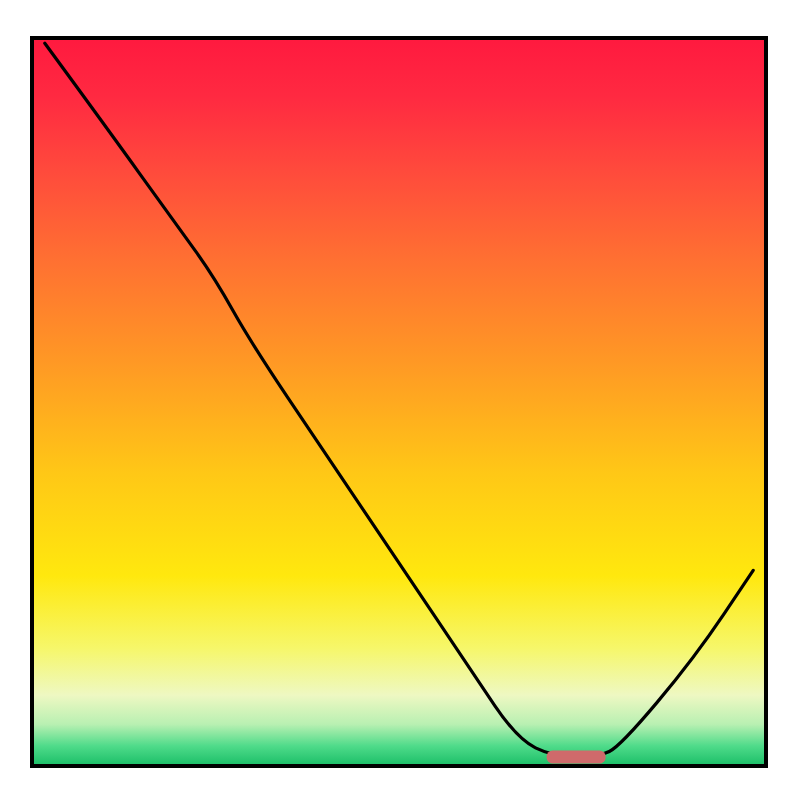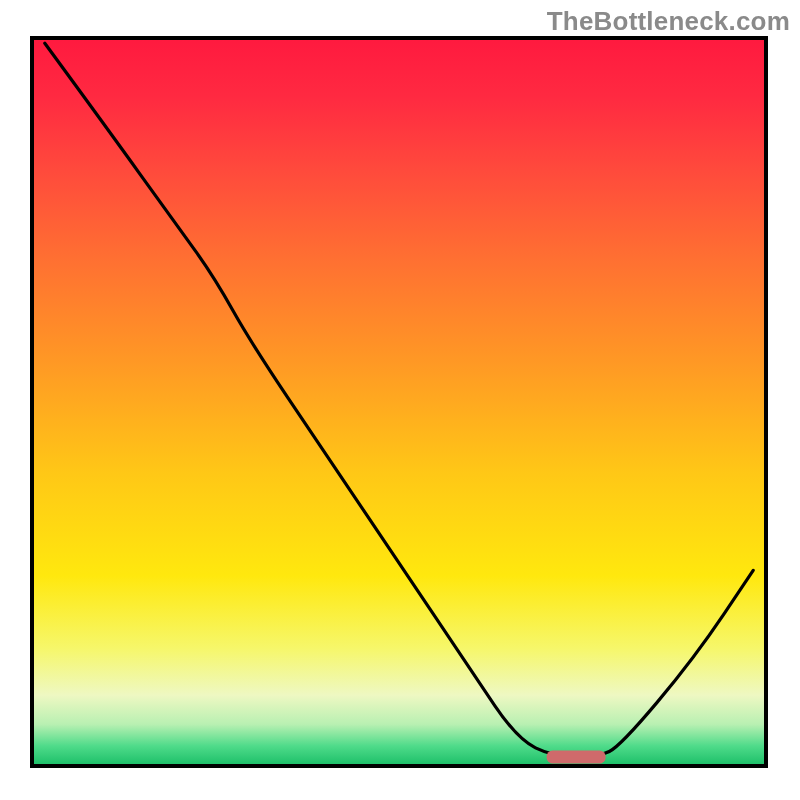--- a/index.html
+++ b/index.html
@@ -26,21 +26,20 @@
     user-select: none;
   }
   svg {
     display: block;
   }
 </style>
 </head>
 <body>
 
 <div class="wrap">
-  <div class="watermark">TheBottleneck.com</div>
 
   <svg id="chart-svg" width="800" height="800" viewBox="0 0 800 800" preserveAspectRatio="none">
     <defs>
       <linearGradient id="bg-grad" x1="0" y1="0" x2="0" y2="1">
           <stop offset="0.00%" stop-color="#ff1a3f"></stop>
           <stop offset="8.00%" stop-color="#ff2a41"></stop>
           <stop offset="18.00%" stop-color="#ff4a3c"></stop>
           <stop offset="30.00%" stop-color="#ff6f32"></stop>
           <stop offset="45.00%" stop-color="#ff9a24"></stop>
           <stop offset="60.00%" stop-color="#ffc816"></stop>

